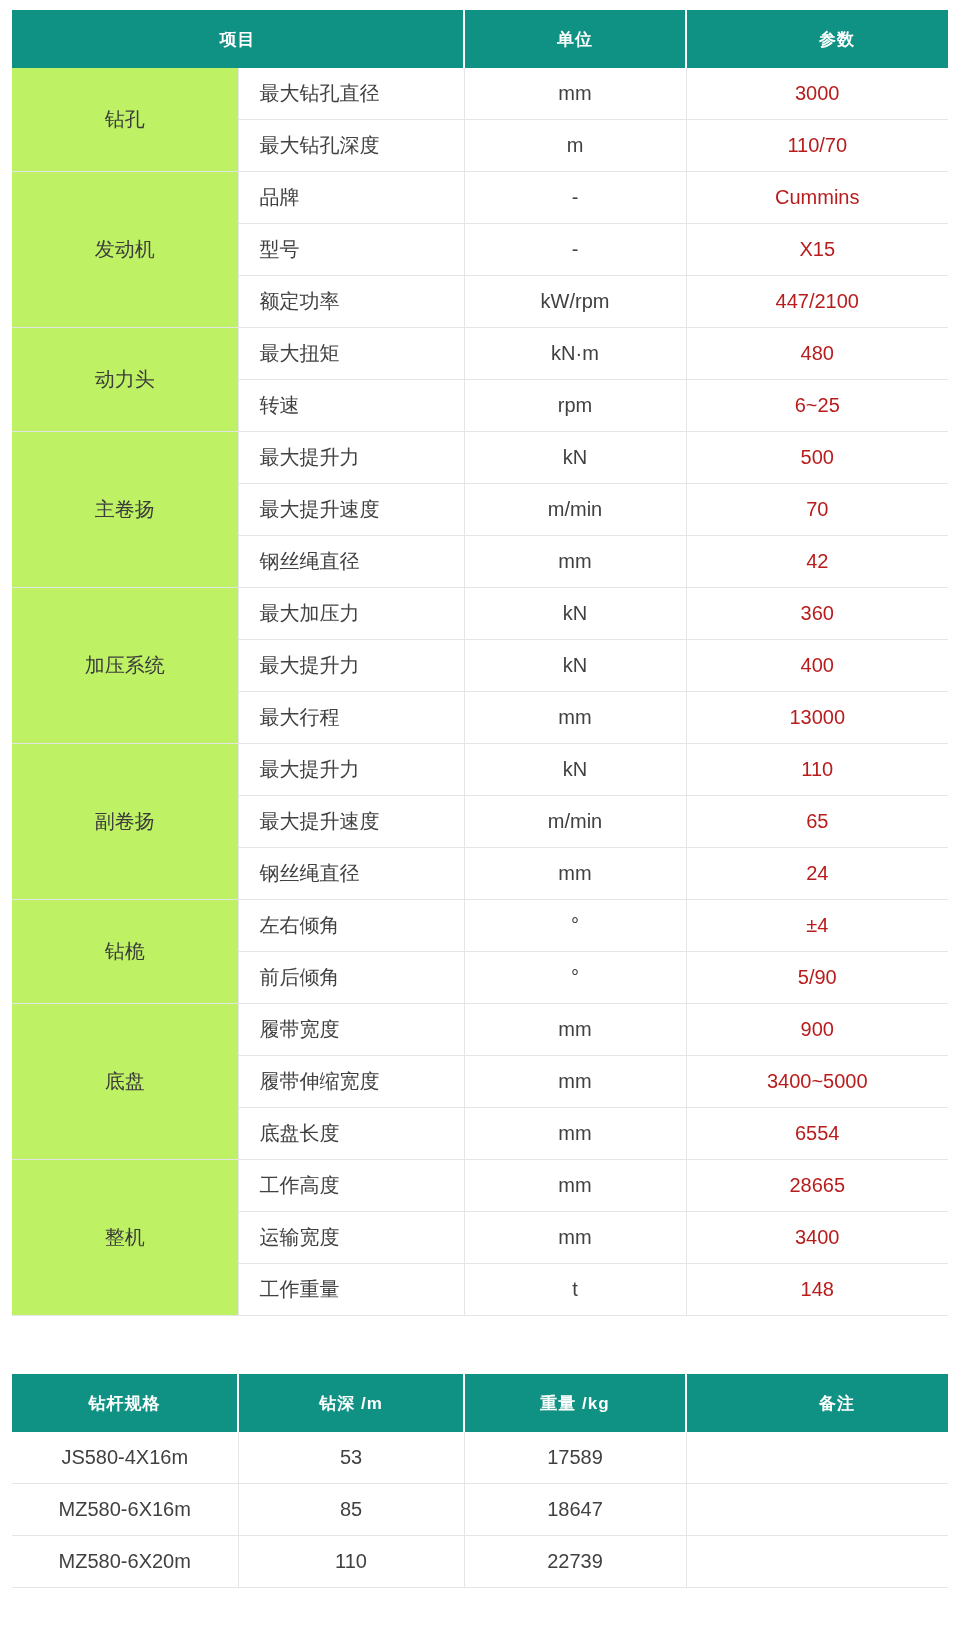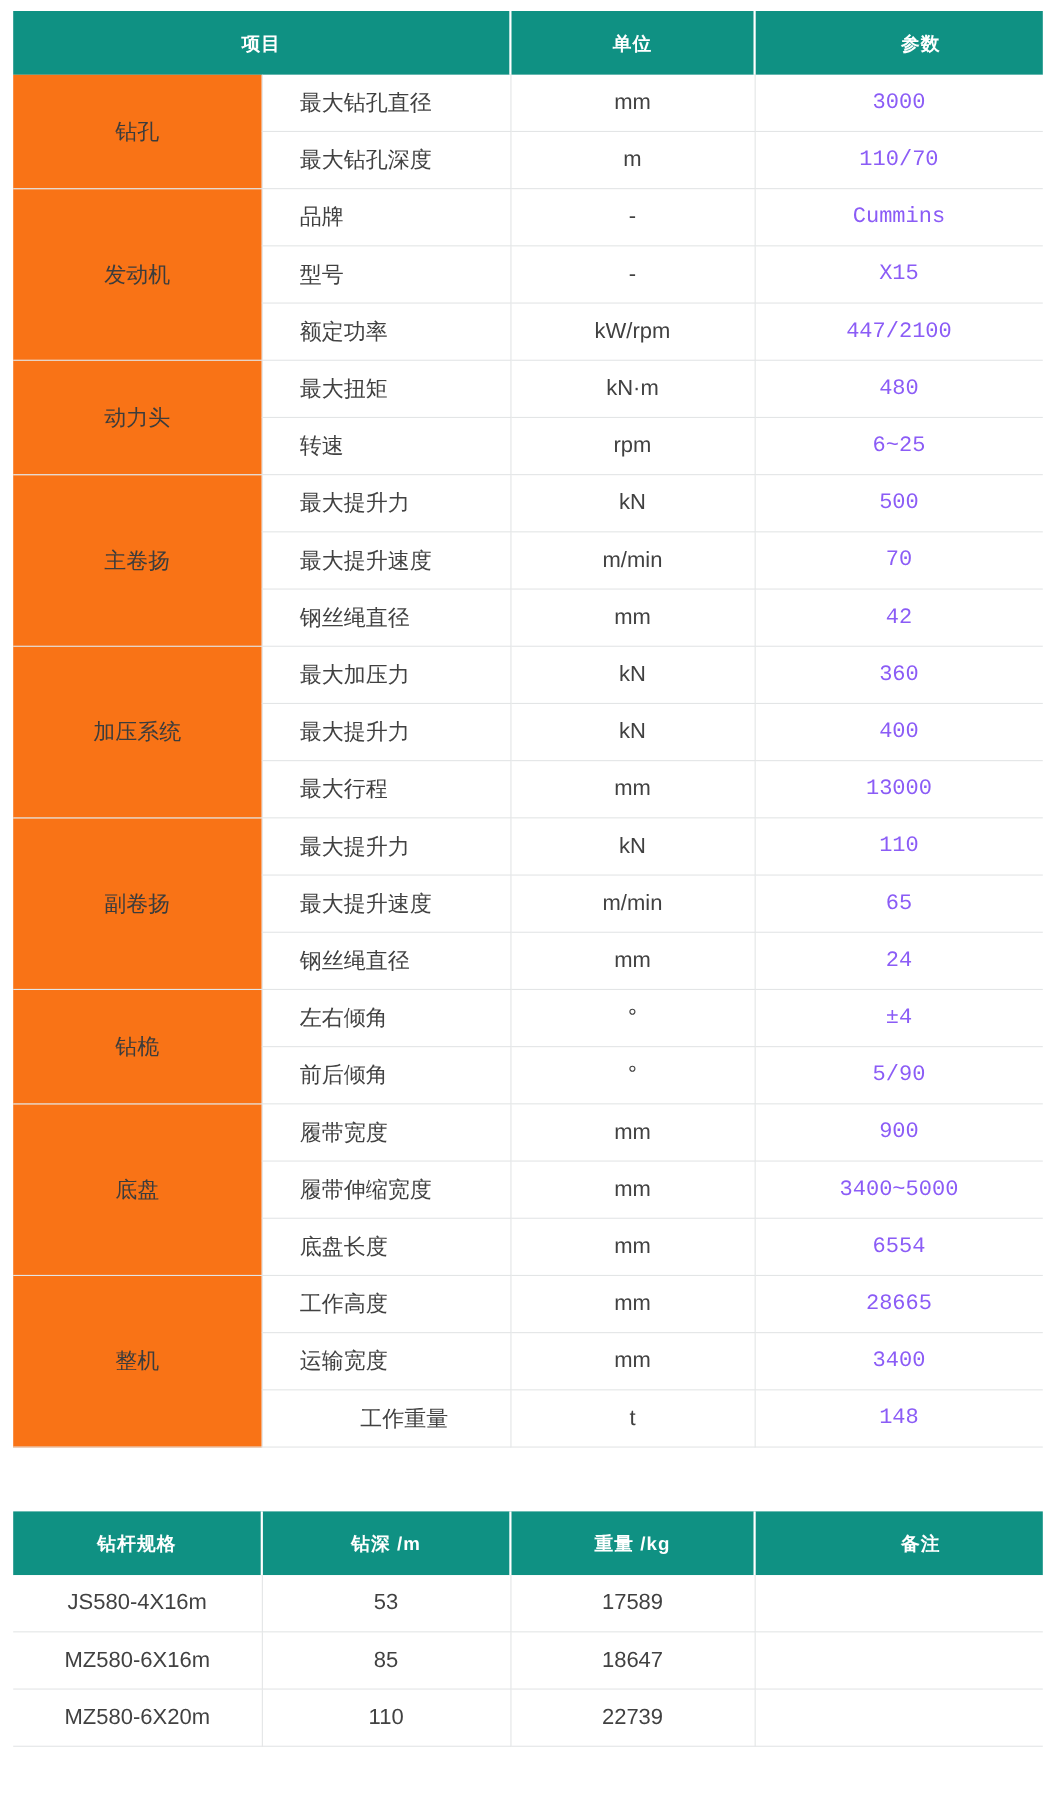--- a/index.html
+++ b/index.html
@@ -50,39 +50,38 @@
   tbody td {
     height: 49px;
     font-size: 20px;
     text-align: center;
     vertical-align: middle;
     color: #414141;
     background: #ffffff;
     border-bottom: 1px solid #e3e5e6;
   }
   tbody td.group-cell {
-    background: #f97316;
+    background: #bef264;
     font-size: 20px;
     color: #3c3c3c;
     border-right: 1px solid #e3e5e6;
     border-bottom: 1px solid #e3e5e6;
   }
   tbody td.item-cell {
     text-align: left;
-    padding-left: 34px;
+    padding-left: 21px;
     border-right: 1px solid #e3e5e6;
   }
   tbody td.unit-cell {
     border-right: 1px solid #e3e5e6;
   }
   tbody td.value-cell {
-    color: #8b5cf6;
-    font-family: Liberation Mono, monospace;
-  }
-  tbody tr:last-child td { border-bottom: 1px solid #e3e5e6; text-align: center; }
+    color: #b91c1c;
+  }
+  tbody tr:last-child td { border-bottom: 1px solid #e3e5e6; }
 
   .gap {
     height: 58px;
   }
 
   .rod-table tbody td {
     height: 49px;
     border-right: 1px solid #e3e5e6;
   }
   .rod-table tbody td:last-child { border-right: none; }

